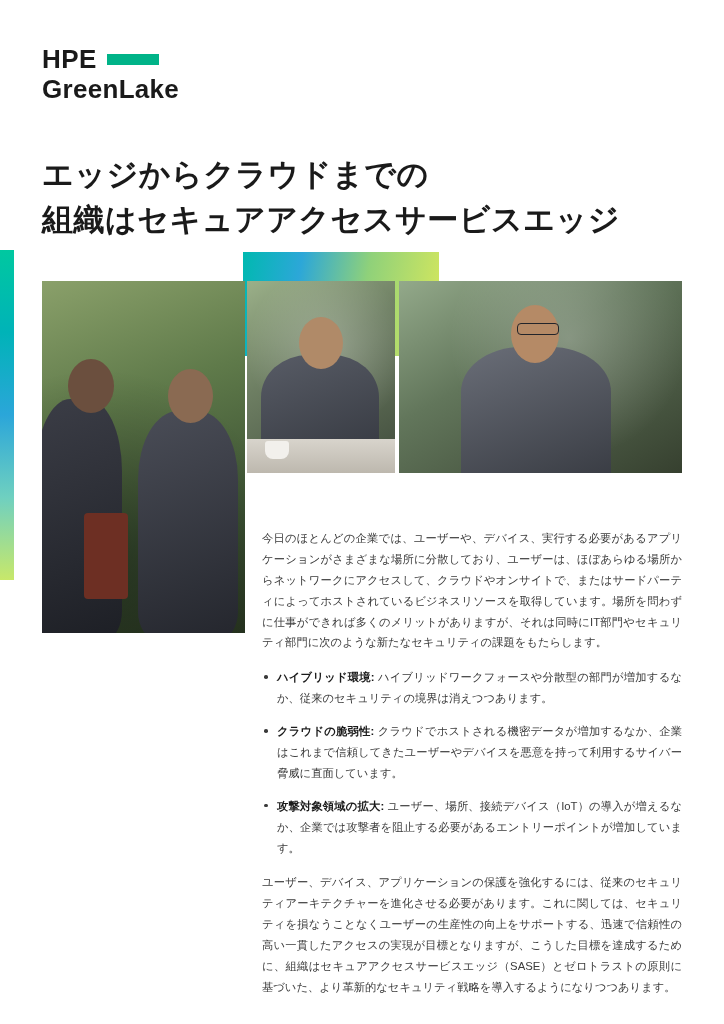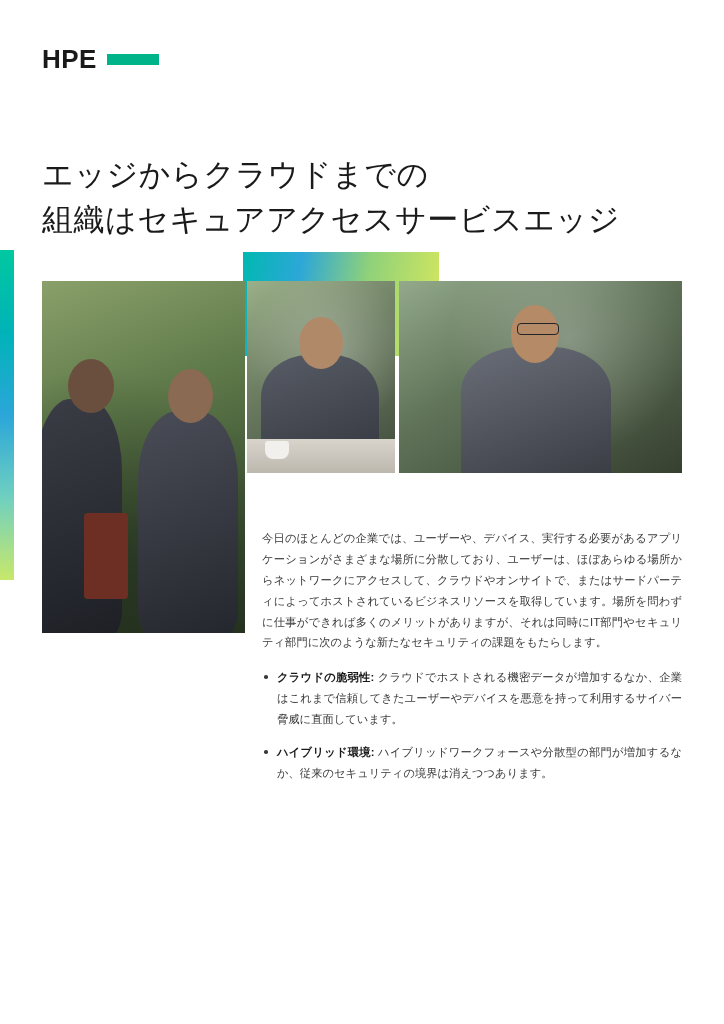--- a/index.html
+++ b/index.html
@@ -65,21 +65,21 @@
     margin-top: 3px;
   }
 
   
   .title {
     position: absolute;
     left: 42px;
     top: 132px;
     width: 640px;
     font-size: 31px;
-    font-weight: normal;
+    font-weight: bold;
     line-height: 1.45;
     letter-spacing: 0.5px;
     color: #1a1a1a;
   }
   .title-line { display: block; }
 
   
   .photo-block {
     position: absolute;
   }
@@ -178,20 +178,21 @@
 </head>
 <body>
 
 <div class="edge-bar"></div>
 
 <div class="logo">
   <div class="logo-row">
     <span class="logo-hpe">HPE</span>
     <span class="logo-dash"></span>
   </div>
+  <div class="logo-greenlake">GreenLake</div>
 </div>
 
 <h1 class="title">
   <span class="title-line">エッジからクラウドまでの</span>
   <span class="title-line">組織はセキュアアクセスサービスエッジ</span>
 </h1>
 
 <div class="gradient-panel"></div>
 
 <div class="photo-block photo-left">
@@ -213,20 +214,24 @@
   <div class="fig" style="left:62px; top:66px; width:150px; height:150px; background:linear-gradient(160deg,#6a6e78,#34373e);"></div>
   <div class="head" style="left:112px; top:24px; width:48px; height:58px; background:#b58a66;"></div>
   <div style="position:absolute; left:118px; top:42px; width:40px; height:10px; border:1.5px solid #22242a; border-radius:4px;"></div>
 </div>
 
 <div class="body-col">
   <p class="para">今日のほとんどの企業では、ユーザーや、デバイス、実行する必要があるアプリケーションがさまざまな場所に分散しており、ユーザーは、ほぼあらゆる場所からネットワークにアクセスして、クラウドやオンサイトで、またはサードパーティによってホストされているビジネスリソースを取得しています。場所を問わずに仕事ができれば多くのメリットがありますが、それは同時にIT部門やセキュリティ部門に次のような新たなセキュリティの課題をもたらします。</p>
 
   <ul class="bullets">
     <li>
+      <span class="lead">ハイブリッド環境:</span><span> ハイブリッドワークフォースや分散型の部門が増加するなか、従来のセキュリティの境界は消えつつあります。</span>
+    </li>
+    <li>
       <span class="lead">クラウドの脆弱性:</span><span> クラウドでホストされる機密データが増加するなか、企業はこれまで信頼してきたユーザーやデバイスを悪意を持って利用するサイバー脅威に直面しています。</span>
     </li>
     <li>
-      <span class="lead">ハイブリッド環境:</span><span> ハイブリッドワークフォースや分散型の部門が増加するなか、従来のセキュリティの境界は消えつつあります。</span>
+      <span class="lead">攻撃対象領域の拡大:</span><span> ユーザー、場所、接続デバイス（IoT）の導入が増えるなか、企業では攻撃者を阻止する必要があるエントリーポイントが増加しています。</span>
     </li>
   </ul>
 
+  <p class="para">ユーザー、デバイス、アプリケーションの保護を強化するには、従来のセキュリティアーキテクチャーを進化させる必要があります。これに関しては、セキュリティを損なうことなくユーザーの生産性の向上をサポートする、迅速で信頼性の高い一貫したアクセスの実現が目標となりますが、こうした目標を達成するために、組織はセキュアアクセスサービスエッジ（SASE）とゼロトラストの原則に基づいた、より革新的なセキュリティ戦略を導入するようになりつつあります。</p>
 </div>
 
 </body></html>

